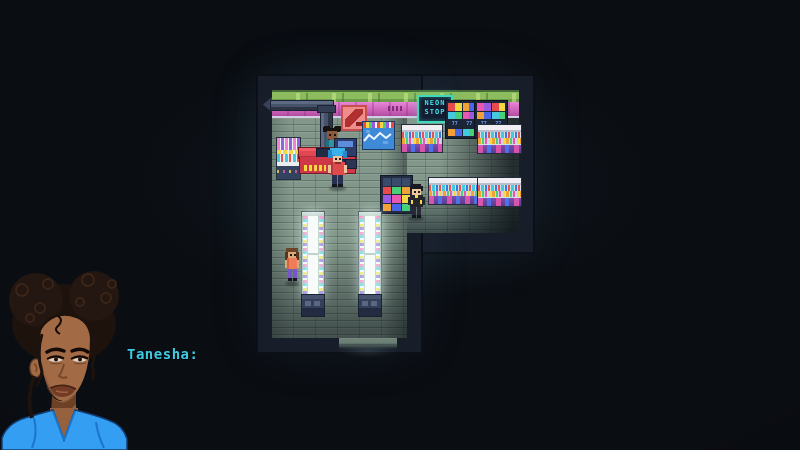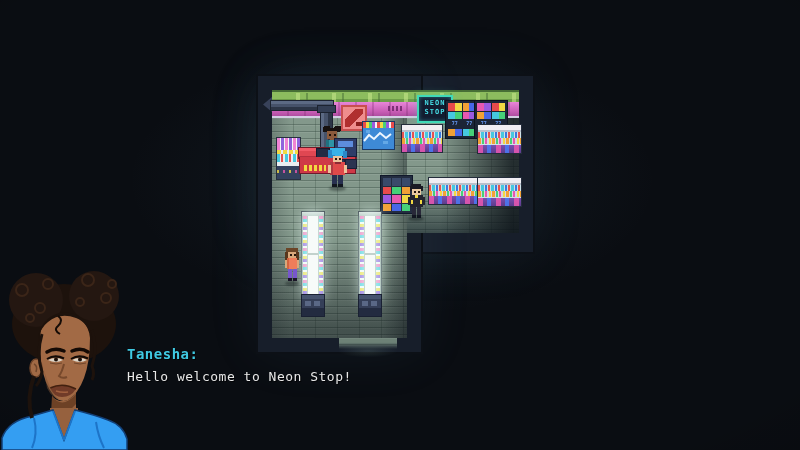--- a/index.html
+++ b/index.html
@@ -399,14 +399,13 @@
     <path d="M52,126 L51,152 Q62,162 76,152 L76,122 Q70,132 60,131 Q55,130 52,126 Z" fill="#96613e"></path>
     <path d="M52,126 Q62,140 76,124 L76,134 Q64,148 52,138 Z" fill="#63391f" opacity="0.8"></path>
     <path d="M50,138 L78,138 L78,172 L50,172 Z" fill="#96613e"></path>
     <path d="M2,180 L2,168 Q8,151 32,146 Q46,142 53,140 L64,170 L75,140 Q95,145 108,150 Q123,155 127,169 L127,180 Z" fill="#349ef2" stroke="#123f77" stroke-width="1.5"></path>
     <path d="M53,141 L64,170 M75,141 L64,170" fill="none" stroke="#1d74c8" stroke-width="2"></path>
     <path d="M34,148 q4,16 -2,30 M96,152 q2,14 8,26" fill="none" stroke="#1d74c8" stroke-width="2"></path>
     <path d="M34,106 q-8,22 -2,42" fill="none" stroke="#1d120c" stroke-width="4"></path>
   </svg>
 
   <div class="abs speaker">Tanesha:</div>
-  <div class="abs dline">Hello welcome to Neon Stop!</div>
 </div>
 
 </body></html>

